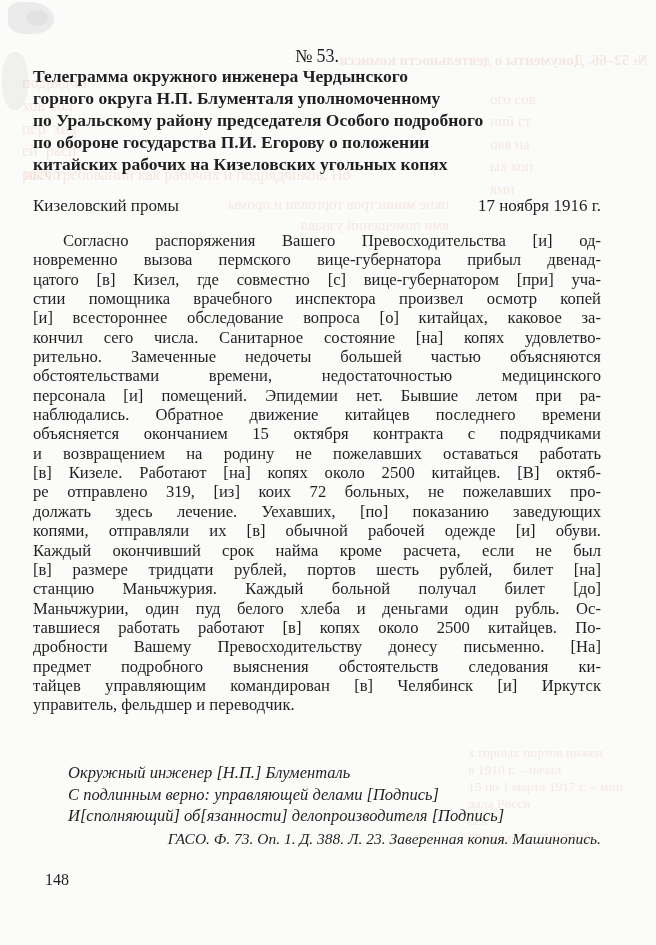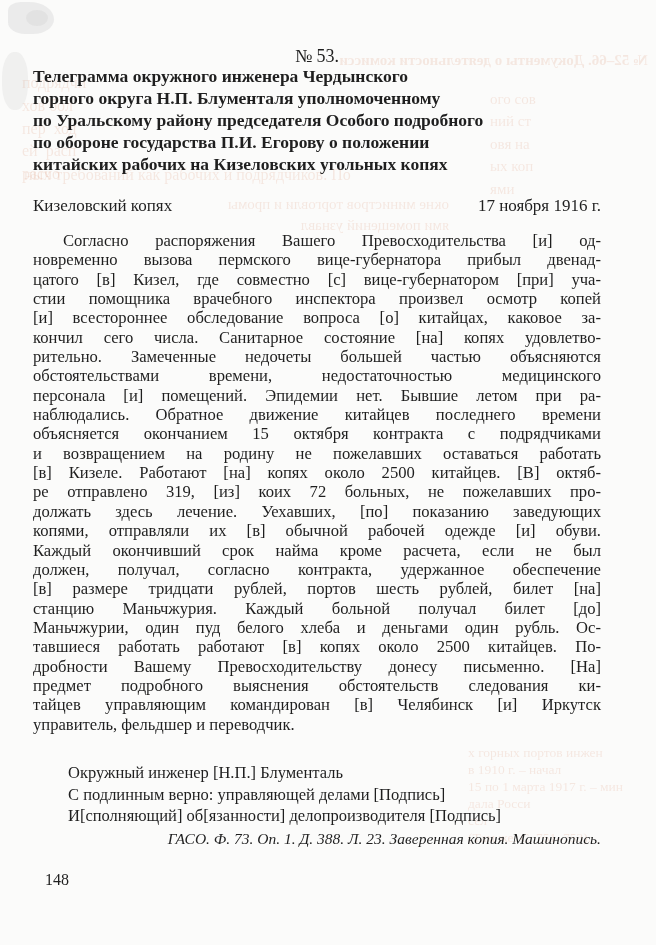--- a/index.html
+++ b/index.html
@@ -73,20 +73,21 @@
     text-align: justify;
     text-align-last: justify;
   }
   .body-block .b-line:first-child { text-indent: 30px; }
   .body-block .b-line:last-child { text-align-last: left; }
 
   .signatures { top: 762px; padding-left: 35px; box-sizing: border-box; }
   .signatures .s-line {
     font-size: 16.5px;
     line-height: 21.5px;
+    font-style: italic;
   }
 
   .citation {
     top: 830px;
     text-align: right;
     font-size: 15.5px;
   }
 
   .page-number {
     position: absolute;
@@ -116,21 +117,21 @@
 
   <div class="col title" style="position:absolute;">
       <div class="t-line">Телеграмма окружного инженера Чердынского</div>
       <div class="t-line">горного округа Н.П. Блументаля уполномоченному</div>
       <div class="t-line">по Уральскому району председателя Особого подробного</div>
       <div class="t-line">по обороне государства П.И. Егорову о положении</div>
       <div class="t-line">китайских рабочих на Кизеловских угольных копях</div>
     </div>
 
   <div class="col dateline" style="position:absolute;">
-    <span>Кизеловский копях</span>
+    <span>Кизеловский промы</span>
     <span>17 ноября 1916 г.</span>
   </div>
 
   <div class="col body-block" style="position:absolute;">
       <div class="b-line">Согласно распоряжения Вашего Превосходительства [и] од-</div>
       <div class="b-line">новременно вызова пермского вице-губернатора прибыл двенад-</div>
       <div class="b-line">цатого [в] Кизел, где совместно [с] вице-губернатором [при] уча-</div>
       <div class="b-line">стии помощника врачебного инспектора произвел осмотр копей</div>
       <div class="b-line">[и] всестороннее обследование вопроса [о] китайцах, каковое за-</div>
       <div class="b-line">кончил сего числа. Санитарное состояние [на] копях удовлетво-</div>
@@ -138,21 +139,20 @@
       <div class="b-line">обстоятельствами времени, недостаточностью медицинского</div>
       <div class="b-line">персонала [и] помещений. Эпидемии нет. Бывшие летом при ра-</div>
       <div class="b-line">наблюдались. Обратное движение китайцев последнего времени</div>
       <div class="b-line">объясняется окончанием 15 октября контракта с подрядчиками</div>
       <div class="b-line">и возвращением на родину не пожелавших оставаться работать</div>
       <div class="b-line">[в] Кизеле. Работают [на] копях около 2500 китайцев. [В] октяб-</div>
       <div class="b-line">ре отправлено 319, [из] коих 72 больных, не пожелавших про-</div>
       <div class="b-line">должать здесь лечение. Уехавших, [по] показанию заведующих</div>
       <div class="b-line">копями, отправляли их [в] обычной рабочей одежде [и] обуви.</div>
       <div class="b-line">Каждый окончивший срок найма кроме расчета, если не был</div>
-      <div class="b-line">должен, получал, согласно контракта, удержанное обеспечение</div>
       <div class="b-line">[в] размере тридцати рублей, портов шесть рублей, билет [на]</div>
       <div class="b-line">станцию Маньчжурия. Каждый больной получал билет [до]</div>
       <div class="b-line">Маньчжурии, один пуд белого хлеба и деньгами один рубль. Ос-</div>
       <div class="b-line">тавшиеся работать работают [в] копях около 2500 китайцев. По-</div>
       <div class="b-line">дробности Вашему Превосходительству донесу письменно. [На]</div>
       <div class="b-line">предмет подробного выяснения обстоятельств следования ки-</div>
       <div class="b-line">тайцев управляющим командирован [в] Челябинск [и] Иркутск</div>
       <div class="b-line">управитель, фельдшер и переводчик.</div>
     </div>
 

